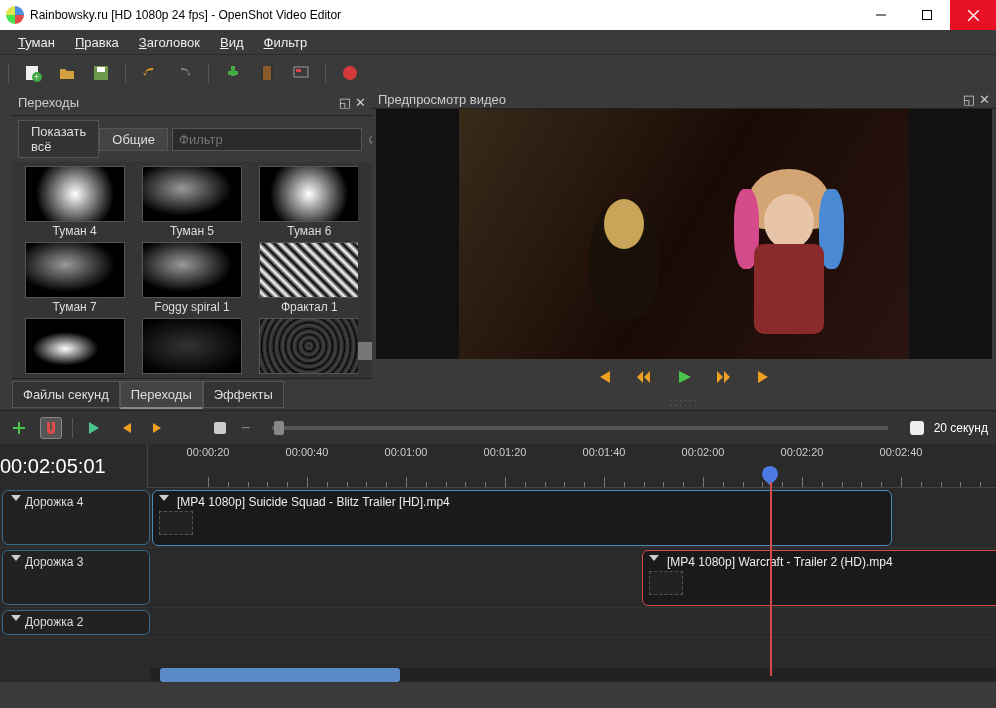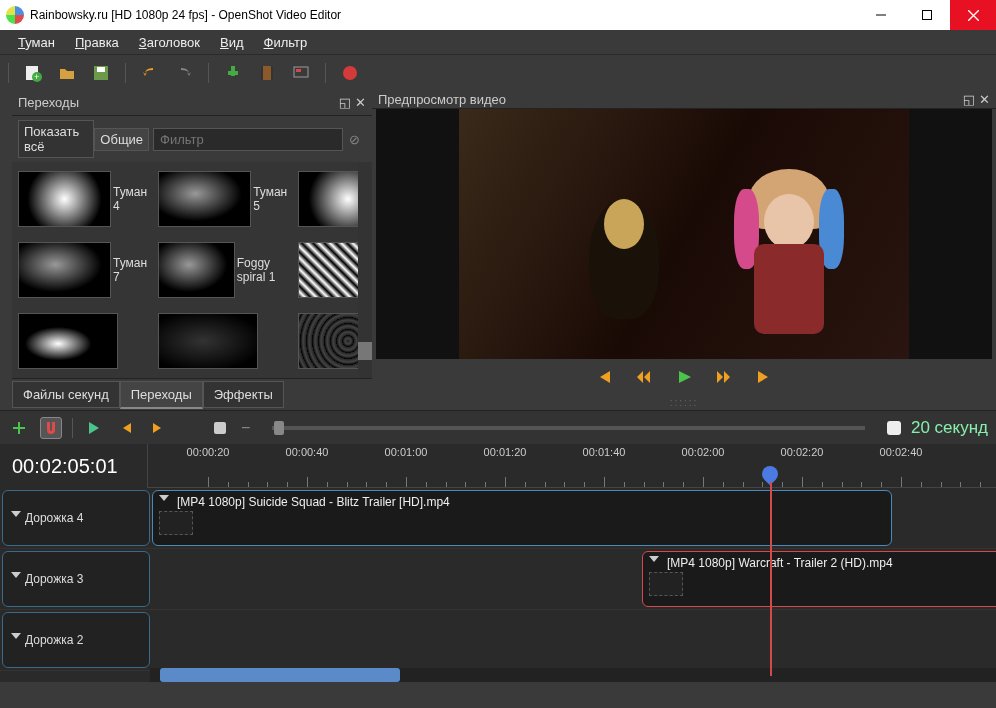--- a/index.html
+++ b/index.html
@@ -13,25 +13,25 @@
 .menubar .mitem { padding:2px 10px; text-decoration:underline; text-decoration-color:rgba(255,255,255,0); cursor:pointer; }
 .menubar .mitem::first-letter { text-decoration:underline; }
 .toolbar { height:36px; background:#3a3a3a; border-top:1px solid #2a2a2a; display:flex; align-items:center; padding-left:8px; gap:14px; }
 .tb-icon { width:20px; height:20px; display:flex; align-items:center; justify-content:center; cursor:pointer; }
 .tb-sep { width:1px; height:20px; background:#555; }
 .middle { display:flex; height:320px; }
 .left-panel { width:360px; display:flex; flex-direction:column;margin-left:12px; }
 .panel-header { height:26px; background:#3a3a3a; border-bottom:1px solid #222; display:flex; align-items:center; padding-left:6px; font-size:13px; color:#ccc; position:relative; }
 .panel-header .picons { position:absolute; right:6px; display:flex; gap:4px; }
 .filter-row { display:flex; align-items:center; gap:0; padding:4px 6px; background:#3a3a3a; }
-.filter-row .tab { padding:3px 5px; border:1px solid #555; background:#333; cursor:pointer; font-size:13px; }
+.filter-row .tab { padding:3px 12px; border:1px solid #555; background:#333; cursor:pointer; font-size:13px; }
 .filter-row .tab.active { background:#444; }
 .filter-row input { flex:1; background:#2a2a2a; border:1px solid #555; color:#ccc; padding:3px 6px; margin-left:4px; font-size:13px; }
 .thumb-grid { flex:1; overflow:hidden; background:#353535; display:grid; grid-template-columns:repeat(3,1fr); gap:4px; padding:4px 6px; position:relative; }
-.thumb-cell { display:flex; flex-direction:row; align-items:center; gap:2px; }
+.thumb-cell { display:flex; flex-direction:column; align-items:center; gap:2px; }
 .thumb-img { width:100px; height:56px; background:radial-gradient(circle at 50% 50%,#fff,#000 70%); border:1px solid #555; }
 .thumb-img.swirl { background:radial-gradient(ellipse at 40% 40%,#999,#000 60%); }
 .thumb-img.fractal { background:repeating-linear-gradient(45deg,#000,#fff 4px,#000 8px); }
 .thumb-img.spot { background:radial-gradient(ellipse at 40% 55%,#fff,#000 40%); }
 .thumb-img.galaxy { background:radial-gradient(ellipse at 45% 50%,#333,#000 80%); }
 .thumb-img.noise { background:repeating-radial-gradient(circle,#222,#444 3px,#000 6px); }
 .thumb-label { font-size:12px; color:#ddd; }
 .sb { position:absolute; right:0; top:0; width:14px; height:100%; background:#333; }
 .sb-thumb { width:14px; height:18px; background:#777; position:absolute; top:180px; }
 .right-panel { flex:1; display:flex; flex-direction:column; background:#3a3a3a; }
@@ -49,32 +49,32 @@
 .bottom-tabs .btab { padding:5px 10px; border:1px solid #555; background:#333; cursor:pointer; font-size:13px; }
 .bottom-tabs .btab.active { background:#444; border-bottom:2px solid #888; }
 .play-controls { display:flex; justify-content:center; gap:20px; padding:8px 0; background:#3a3a3a; }
 .pctl { width:20px; height:20px; cursor:pointer; display:flex; align-items:center; justify-content:center; color:#f0a020; }
 .pctl.play { color:#4ac44a; }
 .timeline-toolbar { height:34px; background:#333; border-top:1px solid #222; display:flex; align-items:center; padding:0 8px; gap:10px; }
 .tt-icon { width:22px; height:22px; display:flex; align-items:center; justify-content:center; cursor:pointer; border-radius:3px; }
 .tt-icon.active { background:#555; border:1px solid #888; }
 .zoom-slider { flex:1; height:4px; background:#555; position:relative; margin:0 12px; }
 .zoom-knob { width:10px; height:14px; background:#888; position:absolute; left:2px; top:-5px; border-radius:2px; }
-.zoom-label { color:#86efac; font-size:17px; }
+.zoom-label { color:#ffffff; font-size:12px; }
 .timeline { flex:1; background:#2a2a2a; overflow:hidden; position:relative; }
 .ruler-row { display:flex; height:44px; }
-.time-display { width:148px; background:#2a2a2a; color:#fff; font-size:20px; display:flex; align-items:center; padding-left:12px; border-right:1px solid #444; }
+.time-display { width:148px; background:#2a2a2a; color:#fff; font-size:20px; display:flex; align-items:center; padding-left:0; border-right:1px solid #444; }
 .ruler { flex:1; background:#2a2a2a; position:relative; border-bottom:1px solid #444; }
 .ruler .tick-label { position:absolute; top:2px; font-size:11px; color:#ccc; transform:translateX(-50%); }
 .ruler .tick { position:absolute; bottom:0; width:1px; height:10px; background:#777; }
 .ruler .tick.minor { height:5px; }
 .playhead { position:absolute; top:22px; width:16px; height:16px; background:#4a7ae2; border-radius:50% 50% 50% 0; transform:rotate(-45deg); }
 .playhead-line { position:absolute; top:38px; bottom:0; width:2px; background:#d44a4a; z-index:5; }
 .track-row { display:flex; min-height:60px; border-bottom:1px solid #333; }
-.track-head { width:148px; background:#222; border:1px solid #3a6a8a; border-radius:6px; display:flex; align-items:flex-start; padding:20px 8px; color:#ddd; font-size:12px; margin:2px; position:relative;text-align:right; }
+.track-head { width:148px; background:#222; border:1px solid #3a6a8a; border-radius:6px; display:flex; align-items:flex-start; padding:4px 8px; color:#ddd; font-size:12px; margin:2px; position:relative;text-align:right; }
 .track-body { flex:1; background:#2a2a2a; position:relative; }
 .clip { position:absolute; top:2px; height:56px; background:#1a1a1a; border:1px solid #4a8ab8; border-radius:6px; display:flex; align-items:flex-start; padding:4px 6px; color:#eee; font-size:12px; overflow:hidden; }
 .clip.red { border-color:#d44a4a; }
 .clip-thumb { width:34px; height:24px; background:#222; margin-top:16px; position:absolute; left:6px; border:1px dashed #555; }
 .clip-label { margin-left:4px; white-space:nowrap; }
 .expand-icon { display:inline-block; width:0; height:0; border-left:5px solid transparent; border-right:5px solid transparent; border-top:6px solid #ccc; margin-right:4px; }
 .hscroll { position:absolute; bottom:0; left:150px; right:0; height:14px; background:#222; }
 .hscroll-thumb { height:14px; background:#5a8ac8; position:absolute; left:10px; width:240px; border-radius:3px; }
 svg { display:block; }
 .dots { text-align:center; color:#666; font-size:10px; letter-spacing:2px; padding:2px; }

